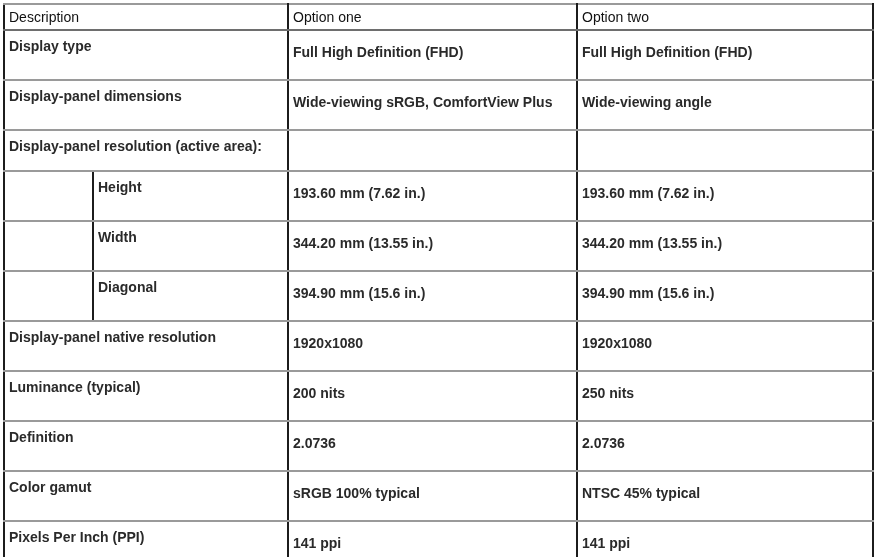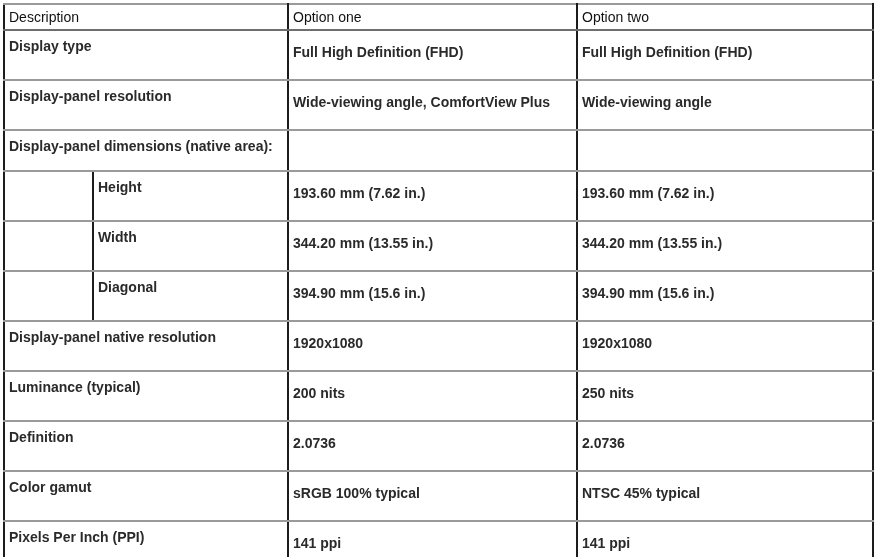--- a/index.html
+++ b/index.html
@@ -44,26 +44,26 @@
     <th colspan="2">Description</th>
     <th>Option one</th>
     <th>Option two</th>
   </tr>
   <tr>
     <td colspan="2" class="desc">Display type</td>
     <td class="val">Full High Definition (FHD)</td>
     <td class="val">Full High Definition (FHD)</td>
   </tr>
   <tr>
-    <td colspan="2" class="desc">Display-panel resolution</td>
-    <td class="val">Wide-viewing angle, ComfortView Plus</td>
+    <td colspan="2" class="desc">Display-panel dimensions</td>
+    <td class="val">Wide-viewing sRGB, ComfortView Plus</td>
     <td class="val">Wide-viewing angle</td>
   </tr>
   <tr>
-    <td colspan="2" class="desc" style="height:26px">Display-panel dimensions (native area):</td>
+    <td colspan="2" class="desc" style="height:26px">Display-panel resolution (active area):</td>
     <td class="val" style="height:26px"></td>
     <td class="val" style="height:26px"></td>
   </tr>
   <tr>
     <td class="sub-spacer"></td>
     <td class="desc">Height</td>
     <td class="val">193.60 mm (7.62 in.)</td>
     <td class="val">193.60 mm (7.62 in.)</td>
   </tr>
   <tr>

